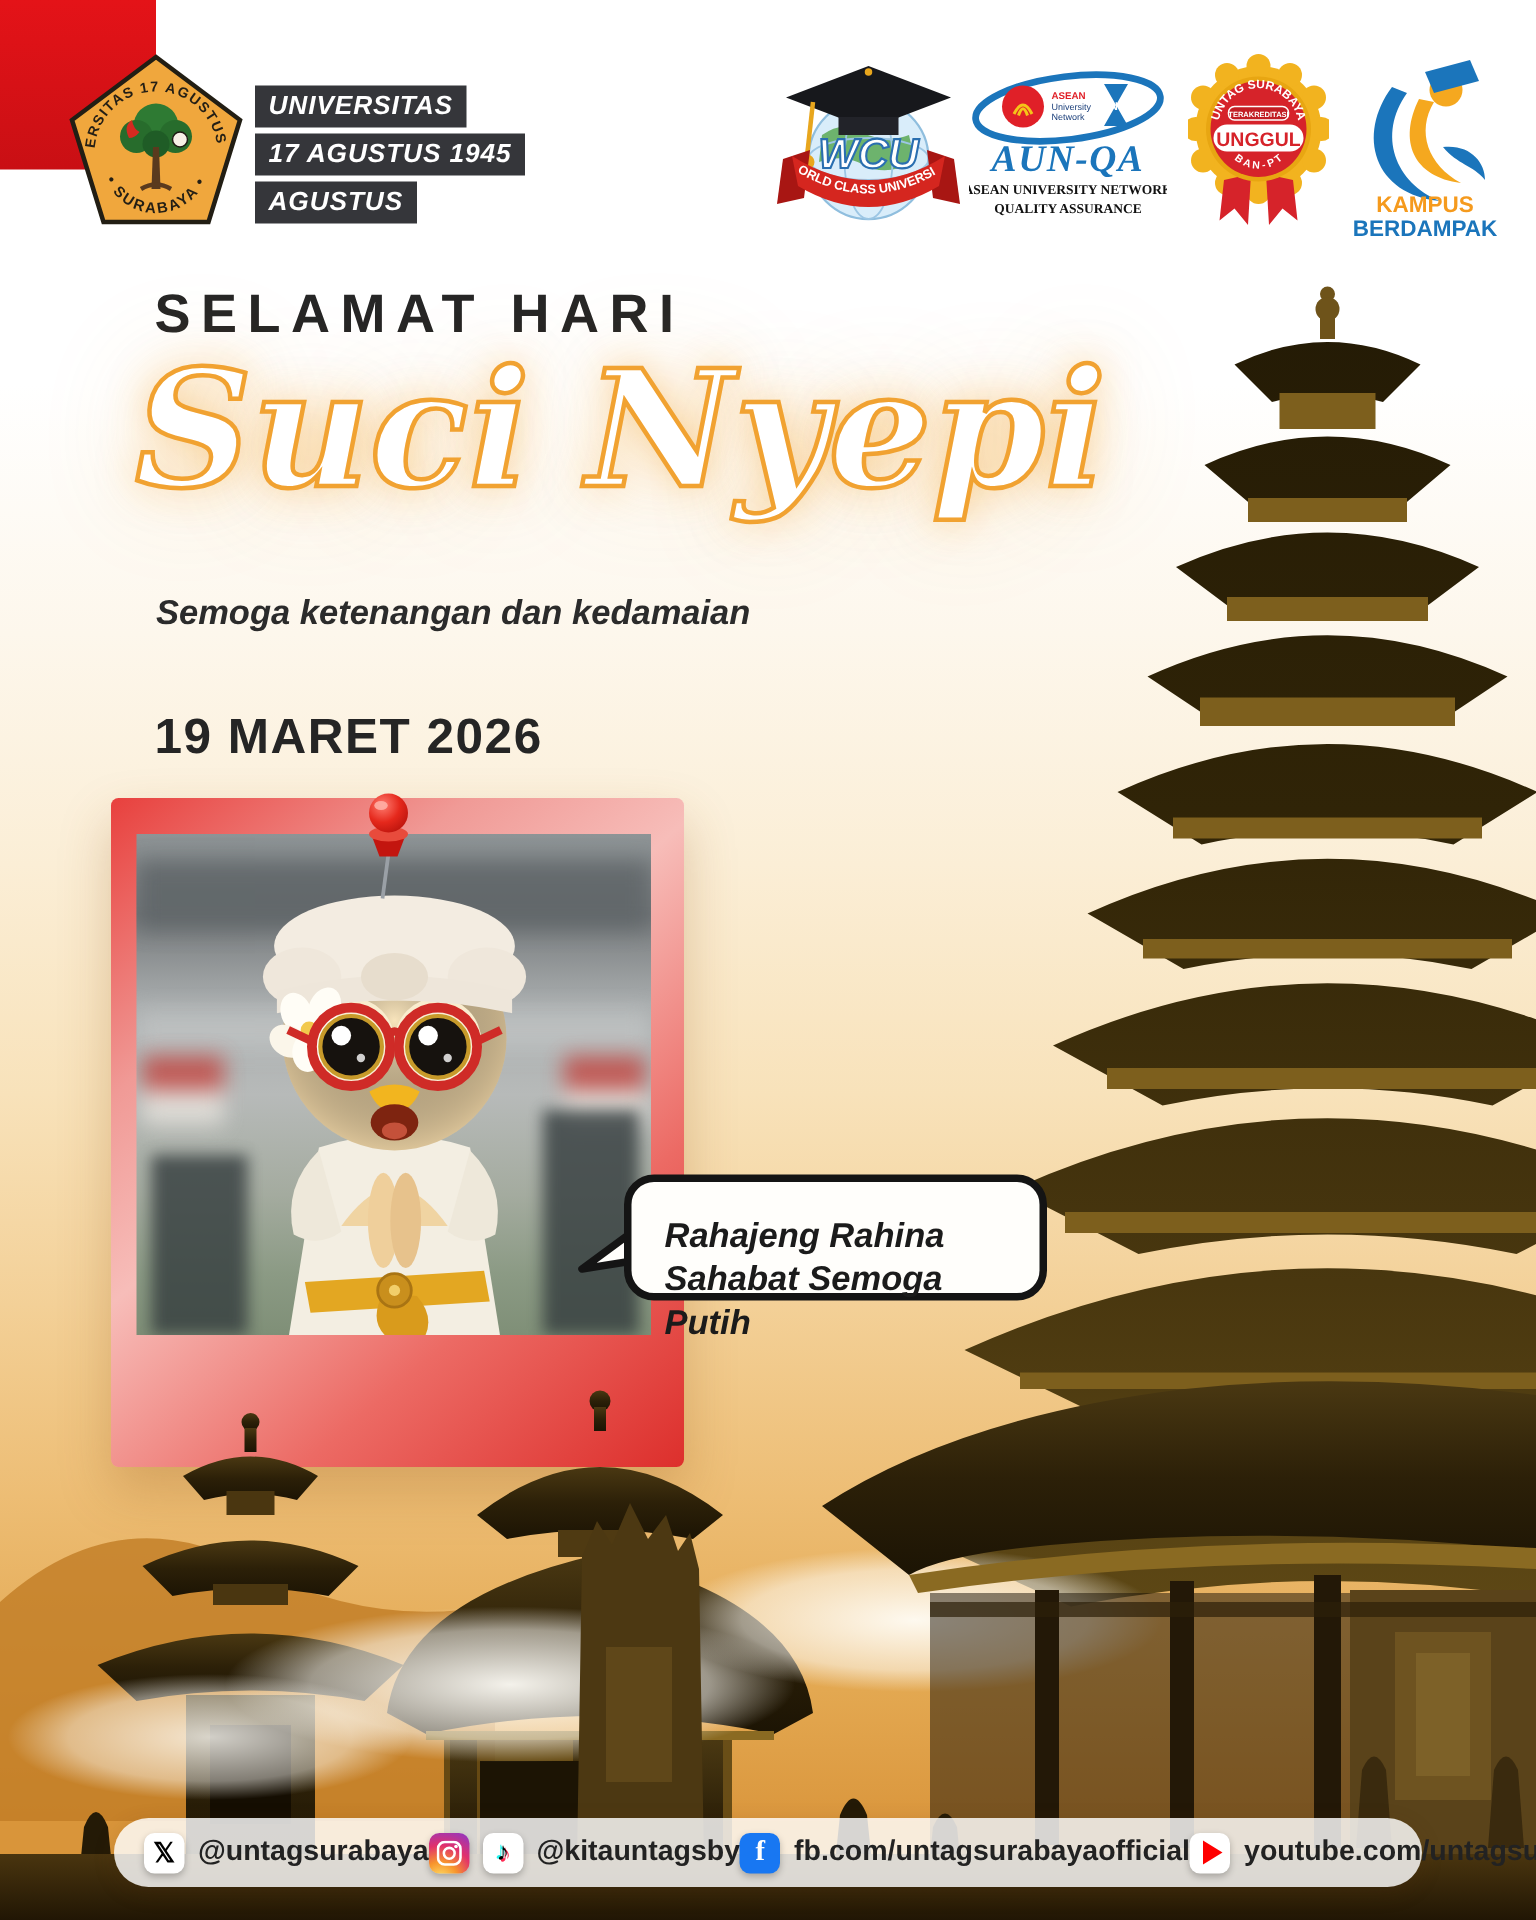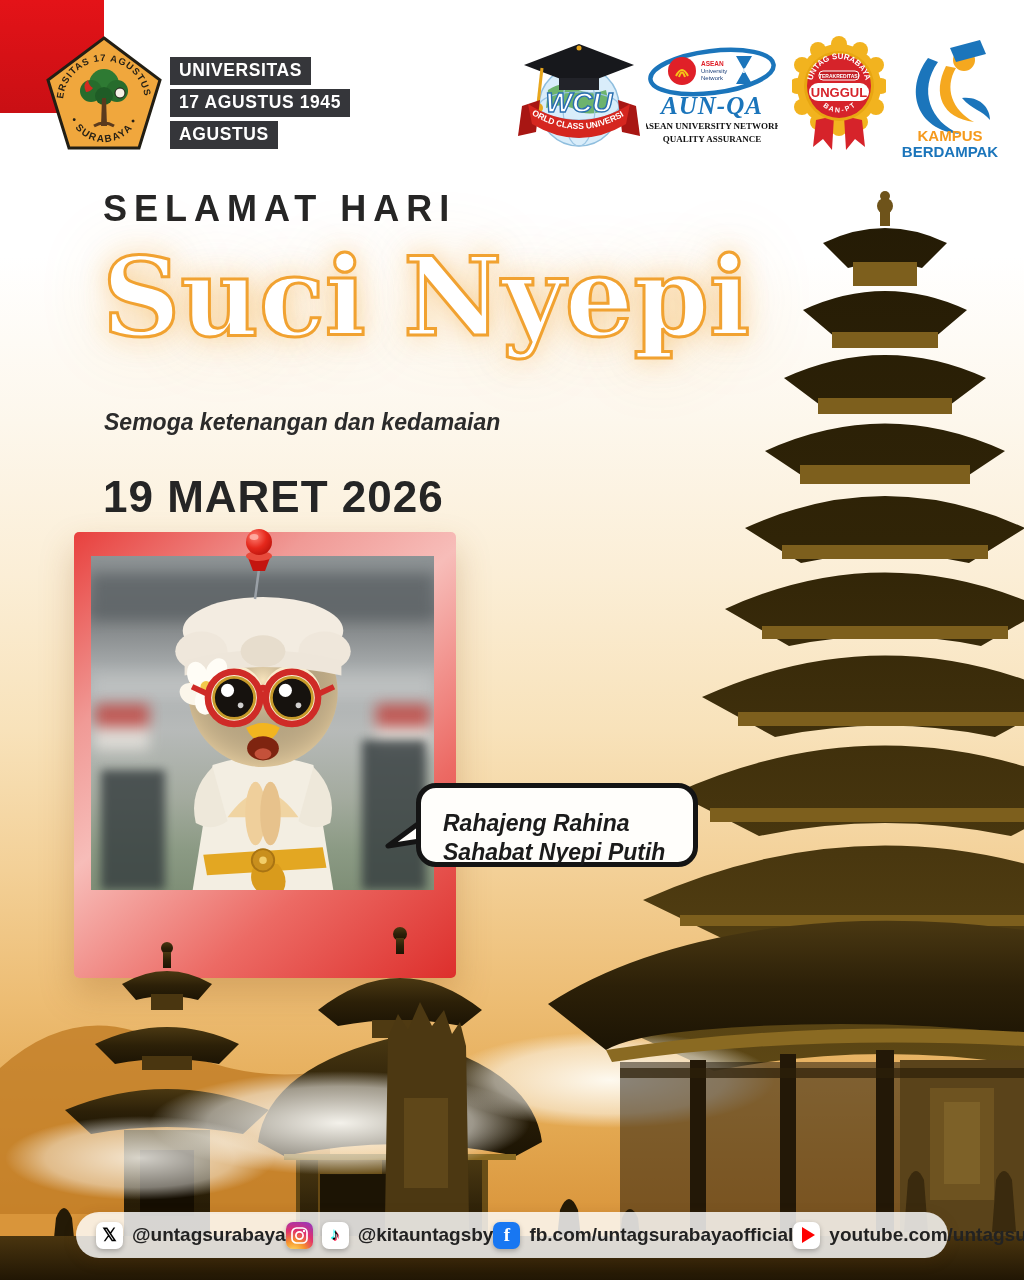--- a/index.html
+++ b/index.html
@@ -5,31 +5,31 @@
   html,body{margin:0;padding:0;background:#888;}
   .poster{position:relative;width:1024px;height:1280px;overflow:hidden;margin:0 auto;
     font-family:"Liberation Sans",sans-serif;
     background:linear-gradient(180deg,#ffffff 0%,#ffffff 20%,#fdf7ec 33%,#fbeed6 45%,#f8e2ba 57%,#f3d097 68%,#edbd74 78%,#e3a851 88%,#d9943a 96%,#d28c32 100%);}
   .abs{position:absolute;}
 
   
   .red-corner{left:0;top:0;width:104px;height:113px;background:linear-gradient(180deg,#e41318,#c90f14);}
 
   
-  .badges{left:170px;top:57px;}
+  .badges{left:170px;top:57px;font-style:italic;}
   .badge-row{display:table;background:#35363a;color:#fff;font-weight:700;font-size:17.5px;
     letter-spacing:.6px;padding:3px 9px 4px 9px;margin-bottom:4px;}
 
   
   .greeting{left:103px;top:188px;font-size:36px;font-weight:700;letter-spacing:7px;color:#262626;}
-  .title{left:90px;top:238px;width:660px;font-family:"DejaVu Serif",serif;font-weight:700;
+  .title{left:90px;top:228px;width:660px;font-family:"DejaVu Serif",serif;font-style:italic;font-weight:700;
     font-size:108px;line-height:1.1;color:#ffffff;-webkit-text-stroke:3px #f1a231;
-    text-shadow:0 0 26px rgba(243,166,52,.50),0 0 70px rgba(243,166,52,.30);text-align:right;}
-  .message{left:104px;top:407px;font-size:23px;font-style:italic;font-weight:700;color:#2b2b2b;line-height:1.38;}
-  .date{left:103px;top:472px;font-size:44px;font-weight:800;letter-spacing:1px;color:#252525;text-align:right;}
+    text-shadow:0 0 26px rgba(243,166,52,.50),0 0 70px rgba(243,166,52,.30);}
+  .message{left:104px;top:393px;font-size:23px;font-style:italic;font-weight:700;color:#2b2b2b;line-height:1.38;}
+  .date{left:103px;top:472px;font-size:33px;font-weight:800;letter-spacing:1px;color:#252525;text-align:right;}
 
   
   .card{left:74px;top:532px;width:382px;height:446px;border-radius:5px;
     background:linear-gradient(140deg,#e8403d 0%,#f09a96 26%,#f7bdb9 44%,#ec6a64 72%,#dd2f2c 100%);
     box-shadow:0 16px 34px rgba(150,90,30,.28);}
   .photo{position:absolute;left:17px;top:24px;right:22px;bottom:88px;overflow:hidden;
     background:linear-gradient(180deg,#8e9496 0%,#75797b 16%,#a9adae 34%,#b7bab9 52%,#a4ab9f 72%,#8b9a84 88%,#7f8f77 100%);}
   .blur-band{position:absolute;left:0;right:0;filter:blur(7px);}
   .b1{top:18px;height:46px;background:#5f6568;opacity:.85;}
   .b2{top:118px;height:26px;background:#c3c6c6;opacity:.7;}
@@ -372,21 +372,21 @@
     <path d="M560,292 q9,-22 18,0 l5,48 l-28,0 Z" fill="#241a06"></path>
     <path d="M622,300 q8,-18 16,0 l4,40 l-24,0 Z" fill="#241a06"></path>
     <rect x="0" y="318" width="1024" height="44" fill="url(#gndG)"></rect>
   </svg>
 
   <svg class="abs bubble-tail" viewBox="0 0 44 46">
     <path d="M42,6 L4,34 L42,28 Z" fill="#fffefb" stroke="#141414" stroke-width="5" stroke-linejoin="round"></path>
   </svg>
   <div class="abs bubble">
     <div>Rahajeng Rahina</div>
-    <div>Sahabat Nyepi Putih</div>
+    <div>Sahabat Semoga Putih</div>
   </div>
 
   <div class="abs social-bar">
     <div class="chip">
       <div class="sicon x-ic">𝕏</div>
       <span class="handle">@untagsurabaya</span>
     </div>
     <div class="chip">
       <div class="sicon ig-ic">
         <svg width="17" height="17" viewBox="0 0 17 17">

